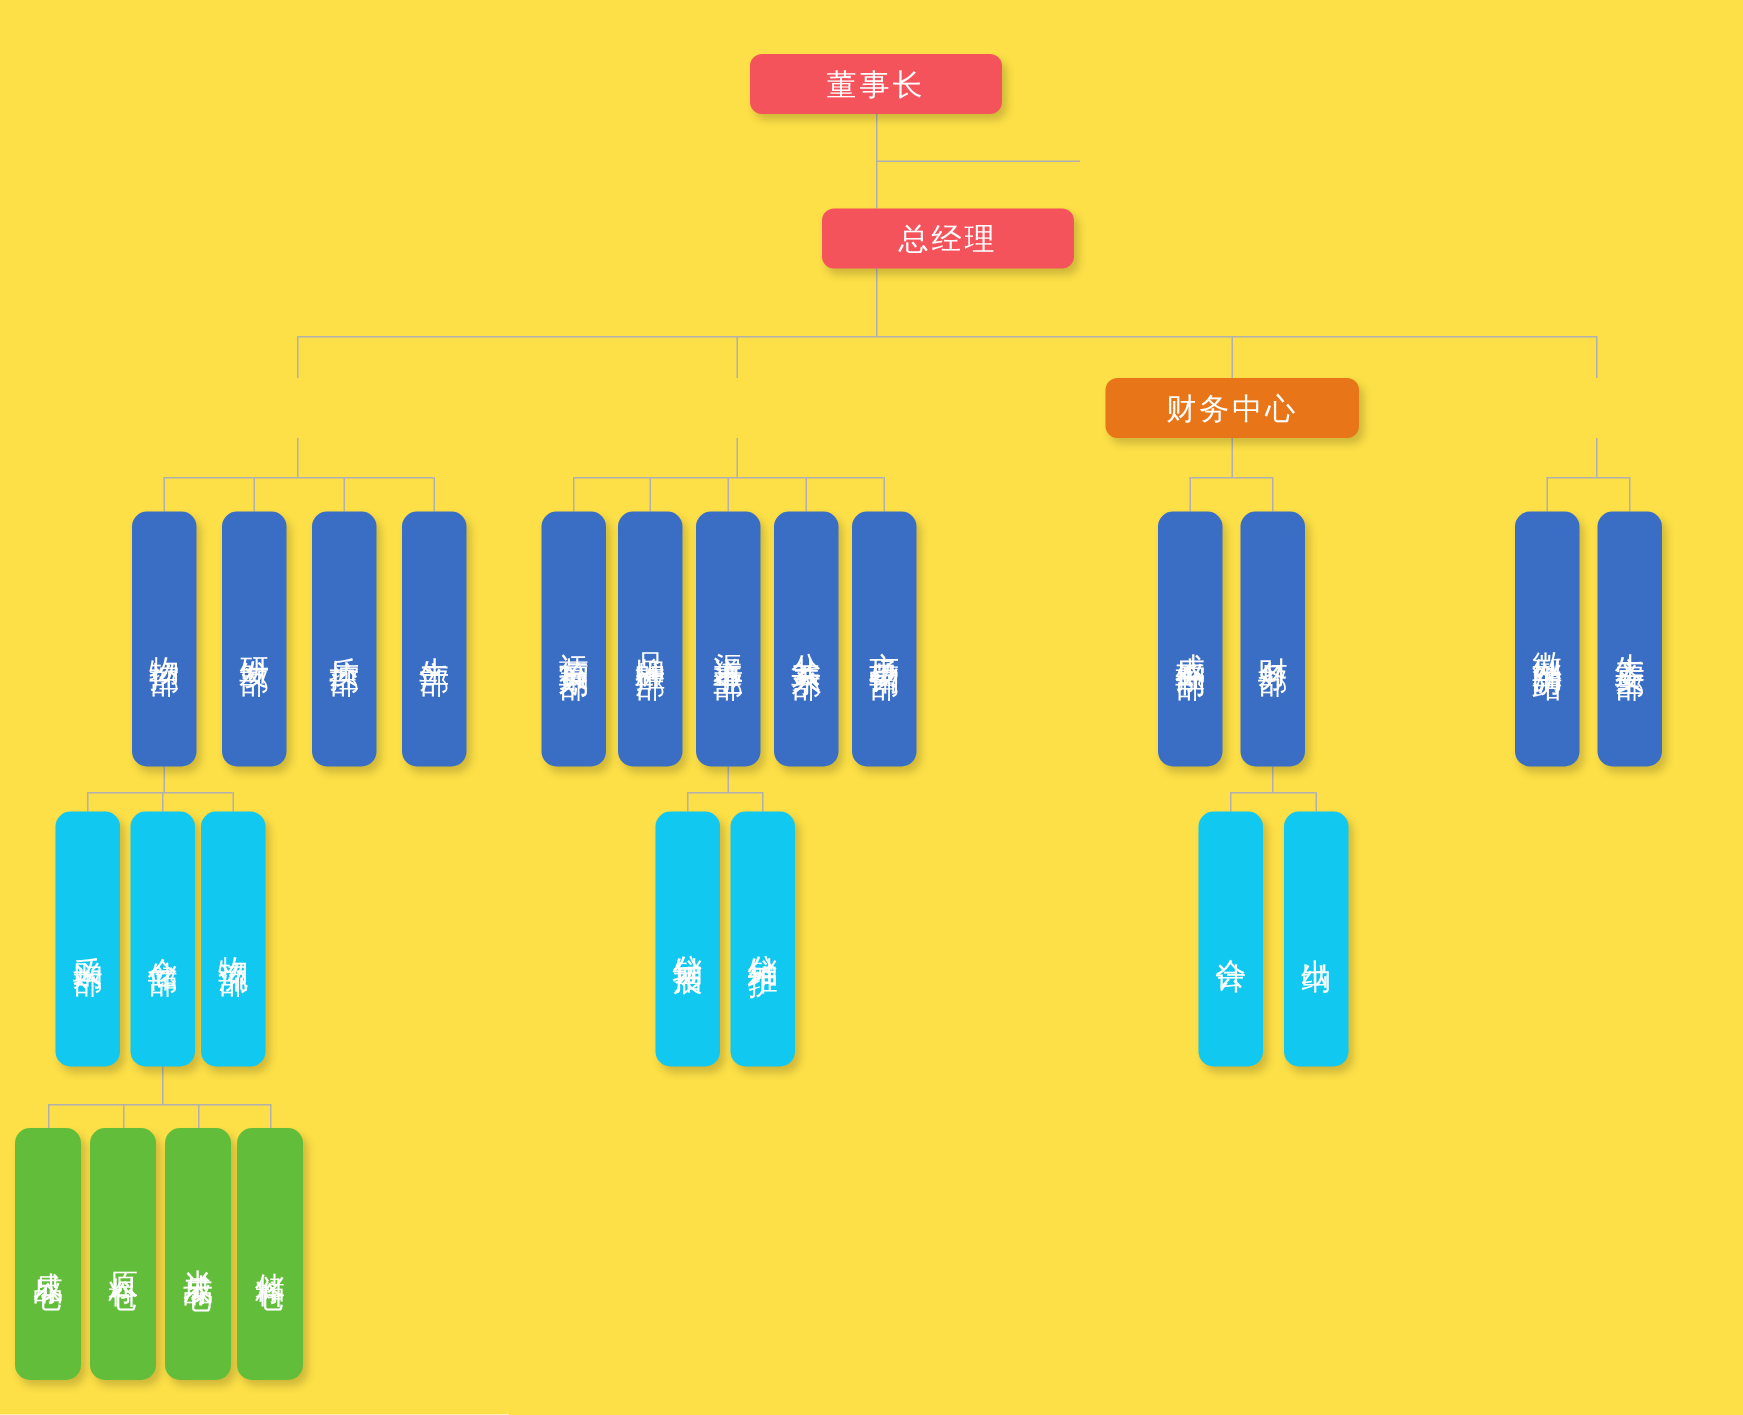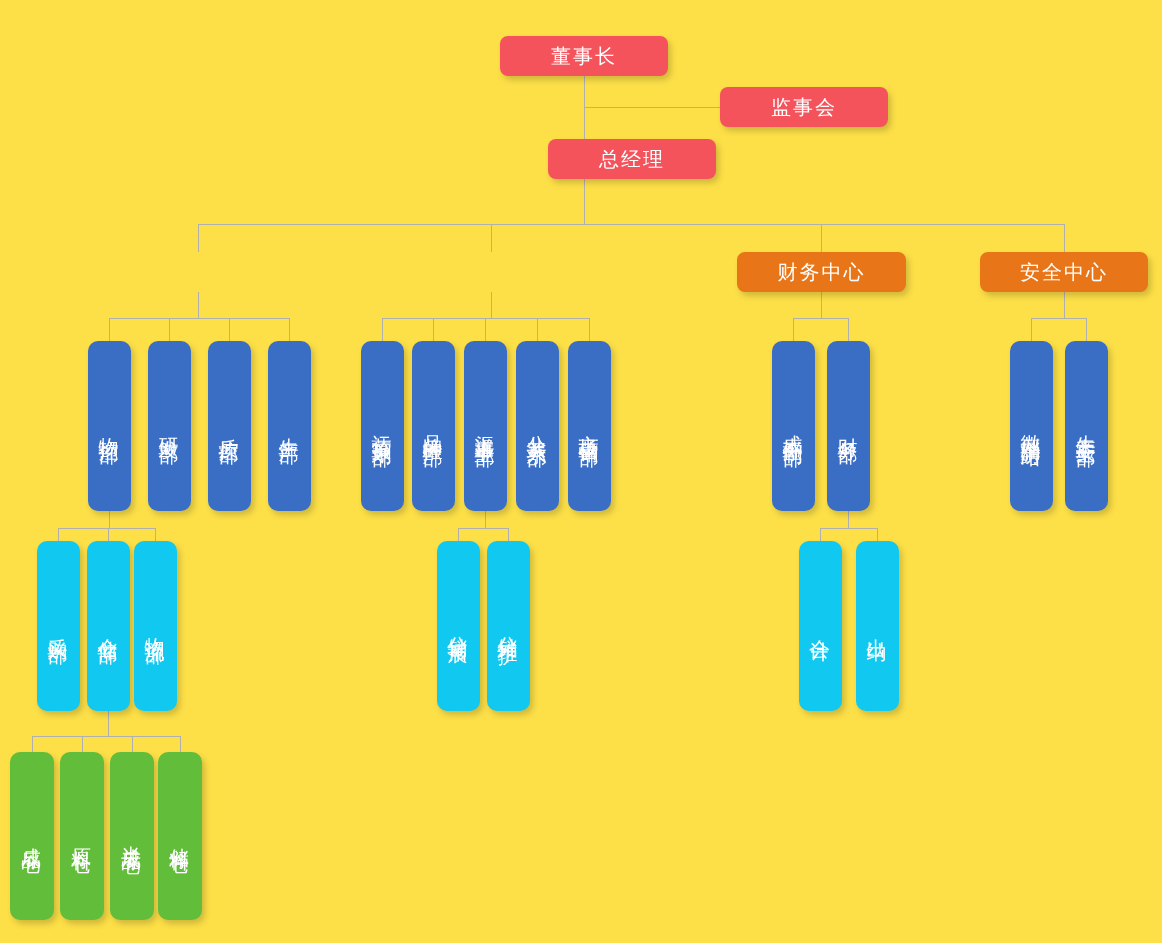--- a/index.html
+++ b/index.html
@@ -98,32 +98,26 @@
     <div class="line" style="left: 491px; top: 224px; width: 1px; height: 28px;"></div>
     <div class="line" style="left: 198px; top: 224px; width: 1px; height: 28px;"></div>
     <div class="line" style="left: 198px; top: 224px; width: 866px; height: 1px;"></div>
     <div class="line" style="left: 584px; top: 179px; width: 1px; height: 45px;"></div>
     <div class="line" style="left: 584px; top: 107px; width: 136px; height: 1px;"></div>
     <div class="line" style="left: 584px; top: 76px; width: 1px; height: 63px;"></div>
 
   <div class="node hnode red" style="left:500px;top:36px;width:168px;height:40px;">
     <span>董事长</span>
   </div>
-  <div class="node hnode red" style="left:720px;top:87px;width:168px;height:40px;">
-    <span>监事会</span>
-  </div>
   <div class="node hnode red" style="left:500px;top:139px;width:168px;height:40px;margin-left:48px;">
     <span>总经理</span>
   </div>
 
   <div class="node hnode orange" style="left:737px;top:252px;width:169px;height:40px;">
     <span>财务中心</span>
-  </div>
-  <div class="node hnode orange" style="left:980px;top:252px;width:168px;height:40px;">
-    <span>安全中心</span>
   </div>
 
   <div class="node vnode blue" style="left:88px;top:341px;width:43px;height:170px;">
     <span>物控部</span>
   </div>
   <div class="node vnode blue" style="left:148px;top:341px;width:43px;height:170px;">
     <span>研发部</span>
   </div>
   <div class="node vnode blue" style="left:208px;top:341px;width:43px;height:170px;">
     <span>质控部</span>

